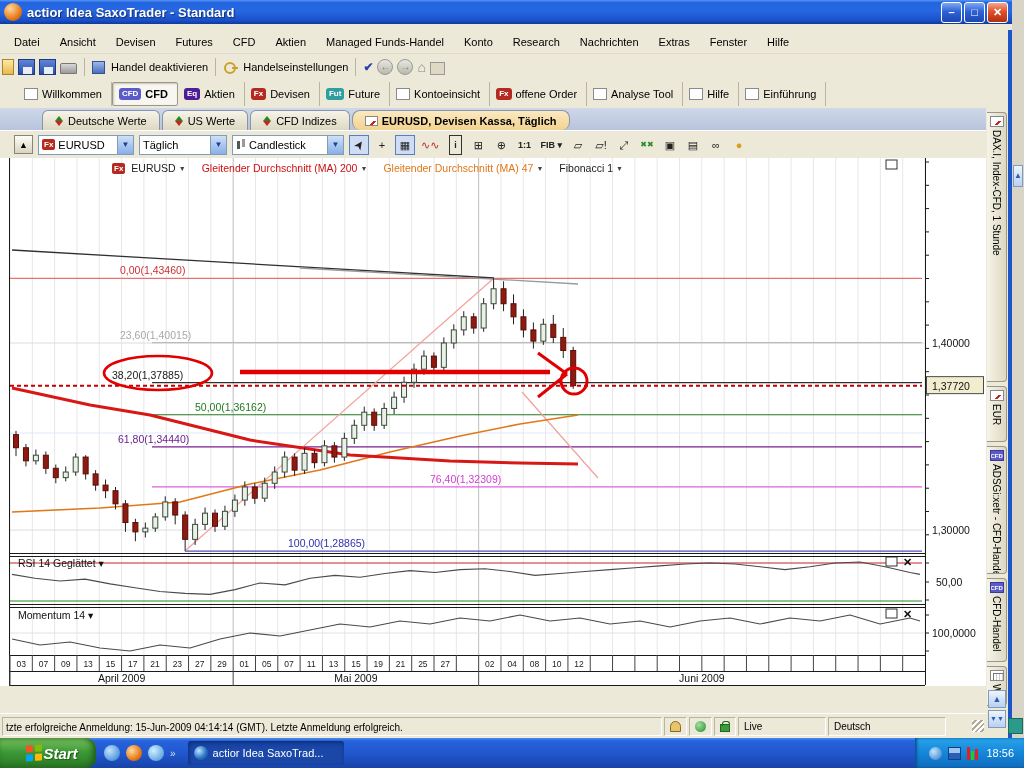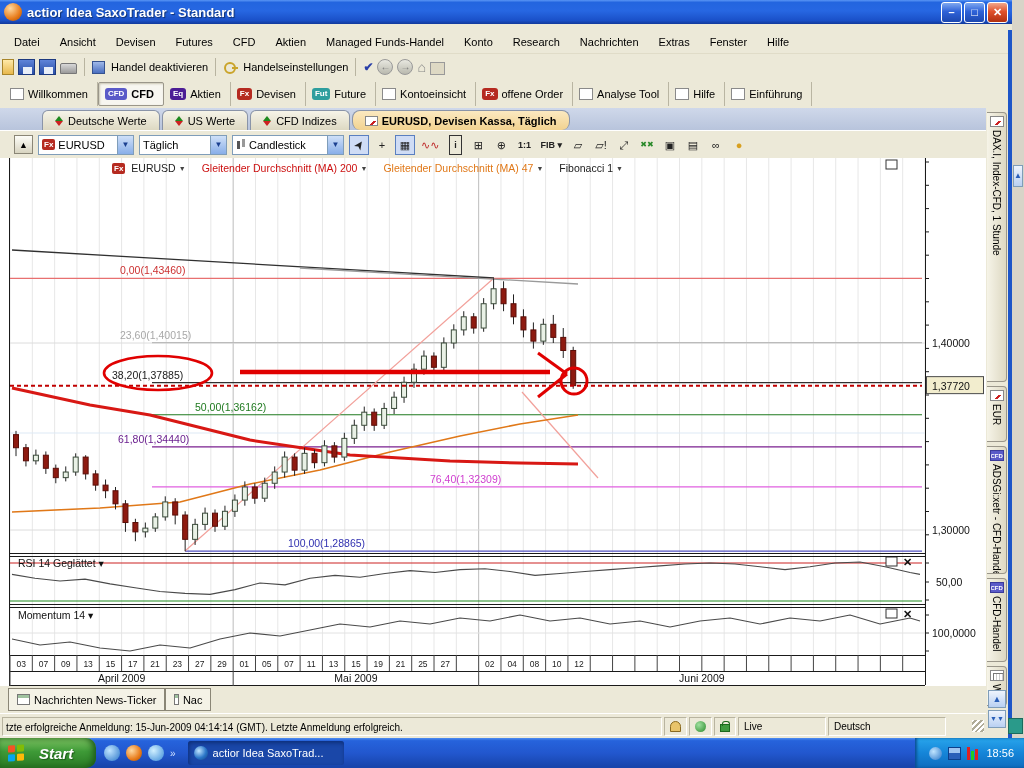--- a/index.html
+++ b/index.html
@@ -39,21 +39,21 @@
     border:2px solid #caa42a; border-radius:50%; }
   .keyico:after { content:""; position:absolute; left:9px; top:7px; width:6px; height:2px; background:#caa42a; }
   .tb-label { margin-left:2px; }
   .navcirc { width:16px; height:16px; border-radius:50%; background:linear-gradient(180deg,#e8e8e0,#b9b9ae);
     border:1px solid #999; color:#777; text-align:center; line-height:14px; font-size:10px; }
   .homeico { font-size:14px; color:#888; line-height:16px; }
   .checkico { color:#2a3fa8; font-size:12px; font-weight:bold; }
   .frameico { width:15px; height:13px; border:1px solid #999; background:#ded9c4; margin-top:2px; }
 
   #module-tabs { position:absolute; left:0; top:80px; width:1012px; height:28px; background:#ECE9D8;
-    display:flex; align-items:center; padding-left:4px; }
+    display:flex; align-items:center; padding-left:18px; }
   .mod-tab { display:flex; align-items:center; gap:4px; padding:4px 9px 4px 6px; border-right:1px solid #b9b5a2;
     height:24px; cursor:default; }
   .mod-tab.pressed { background:#F7F6F0; border:1px solid #9a968a; border-radius:2px;
     box-shadow:inset 1px 1px 2px #c9c5b2; font-weight:bold; }
   .badge { color:#fff; font-size:8px; font-weight:bold; padding:2px 3px; border-radius:3px; line-height:8px; }
   .mod-ico { width:14px; height:12px; border:1px solid #8a8a8a; background:#fff; position:relative; }
 
   
   #chart-tabs { position:absolute; left:0; top:108px; width:986px; height:22px;
     background:linear-gradient(180deg,#cfd8ea,#b8c4dc); display:flex; align-items:flex-end; padding-left:42px; gap:2px; }
@@ -139,21 +139,21 @@
   #bg-sliver { position:absolute; left:1012px; top:0; width:12px; height:738px; background:#D8D4C8; }
   #sliver-btn { position:absolute; left:1013px; top:165px; width:10px; height:22px; border:1px solid #7f9db9;
     background:linear-gradient(180deg,#eef4fd,#b9d0f2); color:#2a5fb8; font-size:8px; text-align:center; line-height:20px; }
   #sliver-teal { position:absolute; left:1008px; top:718px; width:15px; height:16px; background:#2a9a8a; border:1px solid #1a6a5e; }
 
   
   #taskbar { position:absolute; left:0; top:738px; width:1024px; height:30px;
     background:linear-gradient(180deg,#4E8DF1 0%,#2663DC 9%,#2257CE 50%,#1845AC 95%); display:flex; align-items:center; }
   #start-btn { height:30px; width:96px; border-radius:0 10px 10px 0;
     background:linear-gradient(180deg,#7FC464 0%,#3E9A37 45%,#2D7F27 90%);
-    box-shadow:inset -3px 0 6px #1d5a18; display:flex; align-items:center; gap:15px; padding-left:8px; }
+    box-shadow:inset -3px 0 6px #1d5a18; display:flex; align-items:center; gap:1px; padding-left:8px;justify-content:center; }
   #start-flag { width:16px; height:16px; display:grid; grid-template-columns:7px 7px; grid-gap:2px; transform:skewY(-5deg); }
   #start-flag i { height:7px; border-radius:1px; }
   #start-text { color:#fff; font-size:15px; font-weight:bold; font-style:italic; text-shadow:1px 1px 1px #1d5a18; }
   #quick-launch { display:flex; align-items:center; gap:6px; padding:0 8px; }
   .ql-ico { width:16px; height:16px; border-radius:50%; }
   .chev { color:#cfe0ff; font-size:10px; }
   .task-btn { height:24px; width:156px; margin-left:4px; border-radius:3px; display:flex; align-items:center; gap:5px;
     padding:0 6px; color:#fff; font-size:11px; white-space:nowrap; overflow:hidden;
     background:linear-gradient(180deg,#4A82EE,#2F63D6); box-shadow:inset 0 1px 0 #7aa4f4; }
   .task-btn.active { background:#1A47A8; box-shadow:inset 1px 2px 4px #0d2e78; }
@@ -675,30 +675,20 @@
             <span style="color: rgb(224, 120, 24);">Gleitender Durchschnitt (MA) 47</span>
             <span class="leg-dd">▼</span>
           </span>
           <span class="leg-item">
             <span style="color: rgb(32, 32, 32);">Fibonacci 1</span>
             <span class="leg-dd">▼</span>
           </span>
         </div>
     </div>
 
-    <div id="news-row">
-      <div class="news-tab">
-        <span class="news-ico"></span>
-        <span>Nachrichten News-Ticker</span>
-      </div>
-      <div class="news-tab" style="width:46px;overflow:hidden">
-        <span class="news-ico"></span>
-        <span>Nac</span>
-      </div>
-    </div>
 
     <div id="statusbar">
       <div class="sb-main">tzte erfolgreiche Anmeldung: 15-Jun-2009 04:14:14 (GMT). Letzte Anmeldung erfolgreich.</div>
       <div class="sb-seg">
           <span class="person-ico"></span>
         </div>
       <div class="sb-seg">
           <span class="net-ico"></span>
         </div>
       <div class="sb-seg">

